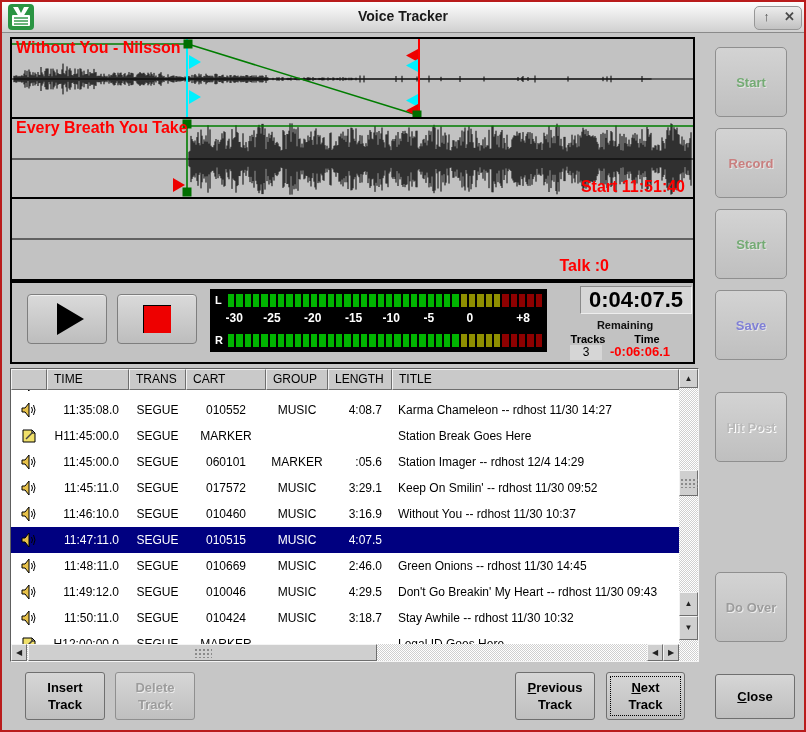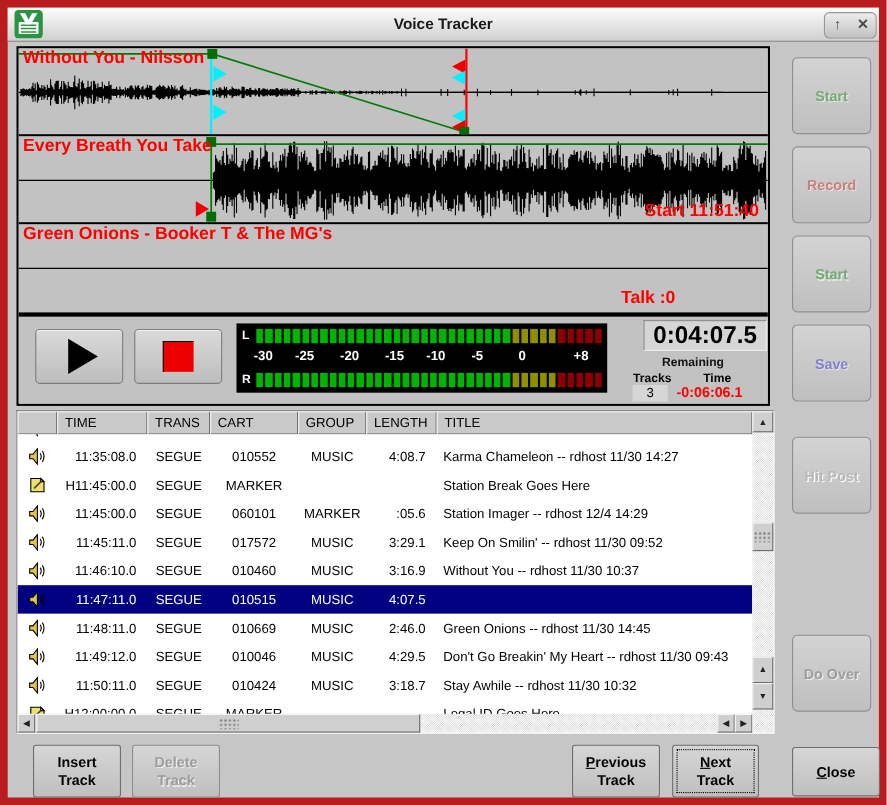--- a/index.html
+++ b/index.html
@@ -1,18 +1,18 @@
 <!DOCTYPE html>
 <html><head>
 <meta charset="utf-8">
 <style>
   html,body{margin:0;padding:0;}
   body{width:806px;height:732px;position:relative;font-family:"Liberation Sans",sans-serif;
        background:#c6c6c6;overflow:hidden;}
-  .window{position:absolute;inset:0;border:7px solid #b91c1c;box-sizing:border-box;}
+  .window{position:absolute;inset:0;border:2px solid #b91c1c;box-sizing:border-box;}
 
   
   .titlebar{position:absolute;top:0;left:0;right:0;height:30px;
             background:linear-gradient(#fdfdfd,#d0d0d0);border-bottom:1px solid #8a8a8a;}
   .title{position:absolute;left:0;right:0;top:6px;text-align:center;
          font-weight:bold;font-size:14px;color:#1a1a1a;}
   .app-icon{position:absolute;left:6px;top:2px;width:26px;height:26px;}
   .tb-buttons{position:absolute;right:2px;top:4px;width:46px;height:22px;
               background:linear-gradient(#ececec,#c2c2c2);border:1px solid #979797;
               border-radius:5px;display:flex;}
@@ -170,21 +170,20 @@
         <rect x="170.5" y="68.5" width="9" height="9" fill="#006f00"></rect>
       </svg>
       <span class="track-title">Every Breath You Take</span>
       <span class="start-label">Start 11:51:40</span>
     </div>
 
     <div class="track t3">
       <svg width="681" height="80">
         <line x1="0" y1="40" x2="681" y2="40" stroke="#000" stroke-width="1"></line>
       </svg>
-      <span class="track-title">Green Onions - Booker T &amp; The MG's</span>
       <span class="talk-label">Talk :0</span>
     </div>
 
     <div class="transport">
       <div class="t-btn t-play">
         <div class="glyph-play"></div>
       </div>
       <div class="t-btn t-stop">
         <div class="glyph-stop"></div>
       </div>

